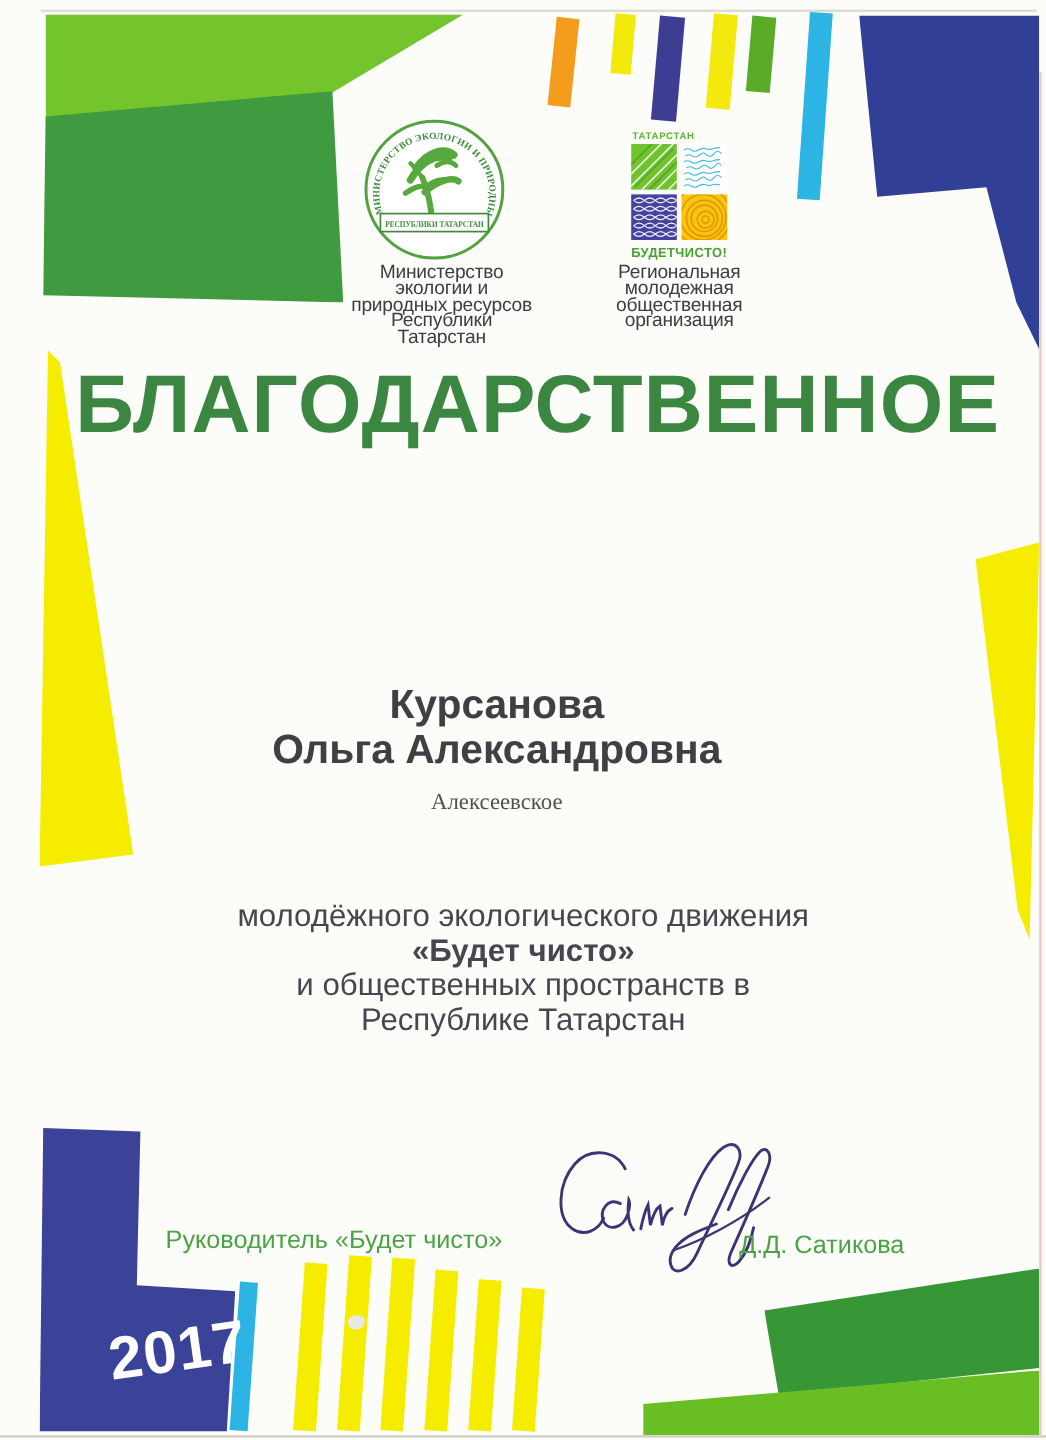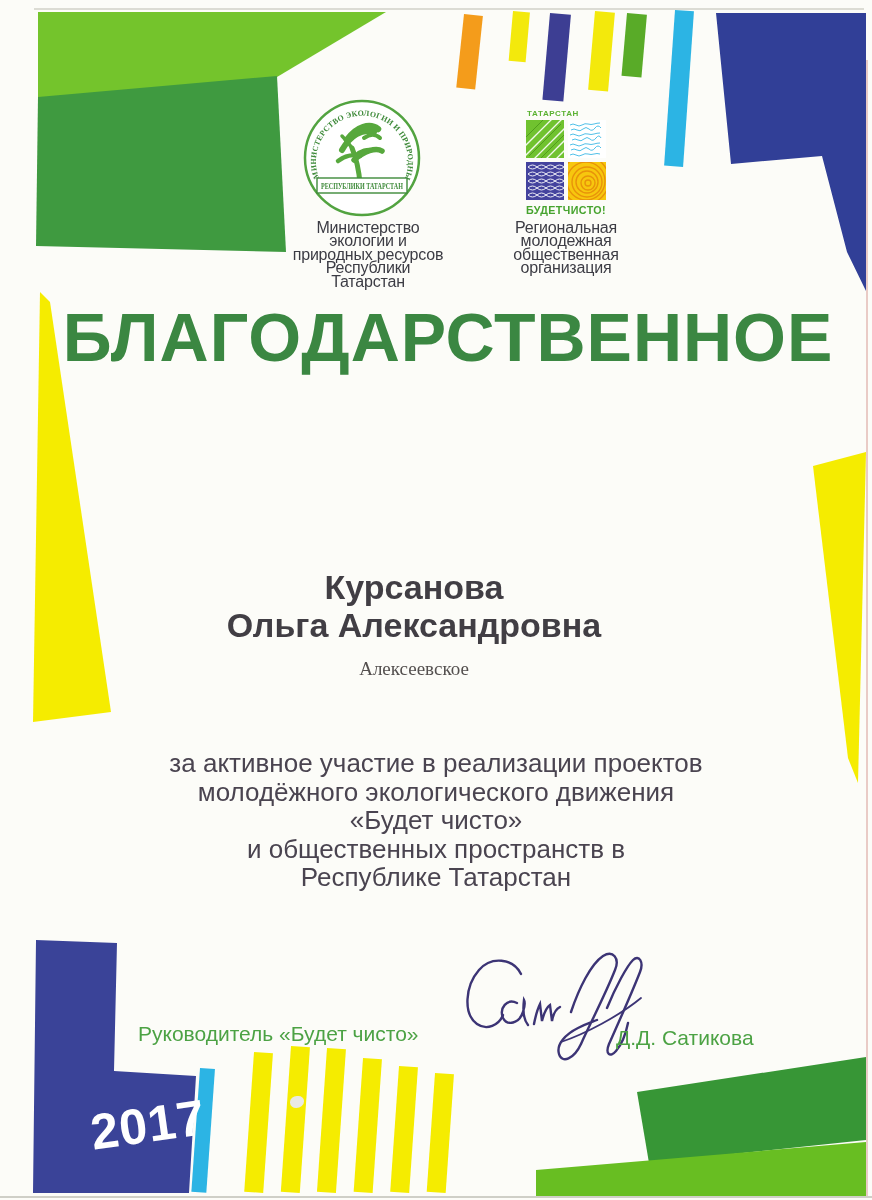--- a/index.html
+++ b/index.html
@@ -51,21 +51,21 @@
   .title-1{top:298px; font-size:68px;}
   .title-2{top:383px; font-size:68px;}
   .award-label{position:absolute; left:60px; right:0; top:476px; text-align:center;
          font-weight:bold; font-size:27px; color:#44913f;}
   .recipient{position:absolute; left:0; right:44px; top:568px; text-align:center;
          font-weight:bold; font-size:34px; line-height:38px; color:#413e44;}
   .location{position:absolute; left:0; right:44px; top:658px; text-align:center;
          font-family:"Liberation Serif", serif; font-size:19px; color:#54504f;}
   .body-text{position:absolute; left:0; right:0; top:749px; text-align:center;
          font-size:26px; line-height:28.6px; color:#4a4450;}
-  .body-text .bold{font-weight:normal;}
+  .body-text .bold{font-weight:bold;}
   .sig-role{position:absolute; left:138px; top:1022px; font-size:21px; color:#4ca244;}
   .sig-name{position:absolute; left:616px; top:1026px; font-size:21px; color:#4ca244;}
   .sig-svg{position:absolute; left:433px; top:946px; width:212px; height:126px;}
   .year{position:absolute; left:88px; top:1096px; width:120px; text-align:center;
         font-size:50px; font-weight:bold; color:#ffffff; letter-spacing:1px;
         transform:rotate(-8deg);}
 </style>
 </head>
 <body>
 
@@ -186,21 +186,20 @@
   <div class="title title-1">БЛАГОДАРСТВЕННОЕ</div>
 
 
   <div class="recipient">
     <div>Курсанова</div>
     <div>Ольга Александровна</div>
   </div>
   <div class="location">Алексеевское</div>
 
   <div class="body-text">
-    <div>за активное участие в реализации проектов</div>
     <div>молодёжного экологического движения</div>
     <div class="bold">«Будет чисто»</div>
     <div>и общественных пространств в</div>
     <div>Республике Татарстан</div>
   </div>
 
   <div class="sig-role">Руководитель «Будет чисто»</div>
   <svg class="sig-svg" viewBox="0 0 212 126">
     <g stroke="#3c3475" stroke-width="2.4" fill="none" stroke-linecap="round">
       <path d="M 88,28 C 80,12 58,10 46,24 C 32,40 30,68 44,78 C 54,85 66,79 70,69"></path>

